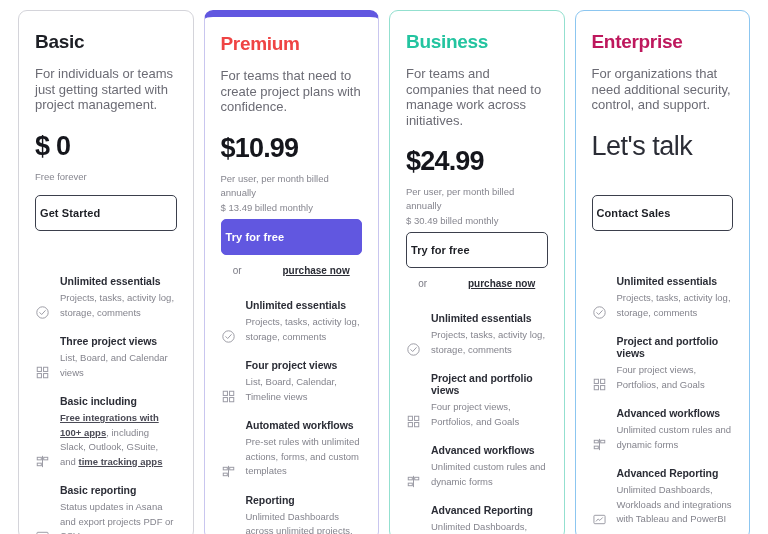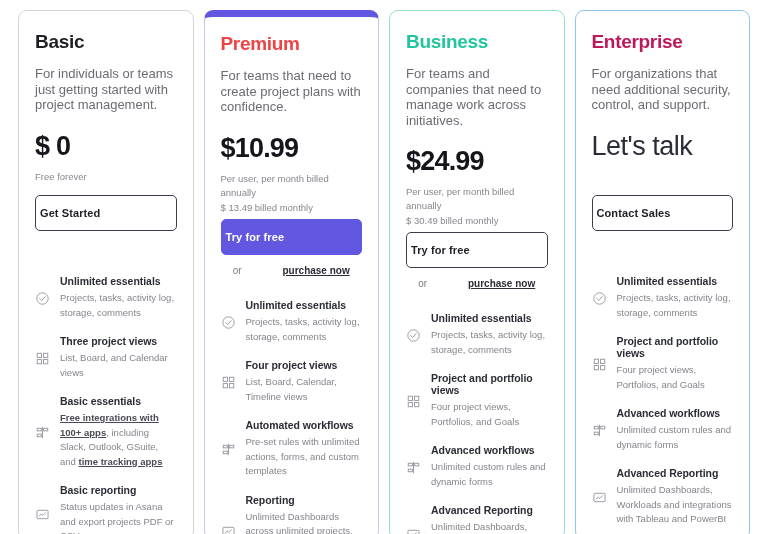--- a/index.html
+++ b/index.html
@@ -118,21 +118,21 @@
     cursor: pointer;
     padding-left: 38px;
   }
 
   .feature-list { margin-top: 18px; }
 
   .feature {
     display: flex;
     gap: 10px;
     margin-bottom: 15px;
-    align-items: center;
+    align-items: flex-end;
   }
 
   .feature-icon {
     width: 15px;
     min-width: 15px;
     height: 15px;
     margin-top: 1px;
     color: #9a9aa4;
   }
   .feature-icon svg { display: block; width: 15px; height: 15px; }
@@ -203,21 +203,21 @@
         <div class="feature">
           <span class="feature-icon">
             <svg viewBox="0 0 20 20" fill="none" stroke="currentColor" stroke-width="1.3">
               <path d="M10 3v14" stroke-linecap="round"></path>
               <rect x="3" y="4.4" width="5.4" height="3.4"></rect>
               <rect x="11.6" y="4.4" width="5.4" height="3.4"></rect>
               <rect x="3" y="12.2" width="5.4" height="3.4"></rect>
             </svg>
           </span>
           <div class="feature-body">
-            <div class="feature-title">Basic essentials</div>
+            <div class="feature-title">Basic including</div>
             <div class="feature-sub"><span class="lnk">Free integrations with 100+ apps</span><span>, including Slack, Outlook, GSuite, and </span><span class="lnk">time tracking apps</span></div>
           </div>
         </div>
         <div class="feature">
           <span class="feature-icon">
             <svg viewBox="0 0 20 20" fill="none" stroke="currentColor" stroke-width="1.3">
               <rect x="2.6" y="4.4" width="14.8" height="11.2" rx="1.2"></rect>
               <path d="M5.6 12.2l2.6-2.9 2.2 1.9 3.6-3.6" stroke-linecap="round" stroke-linejoin="round"></path>
             </svg>
           </span>

